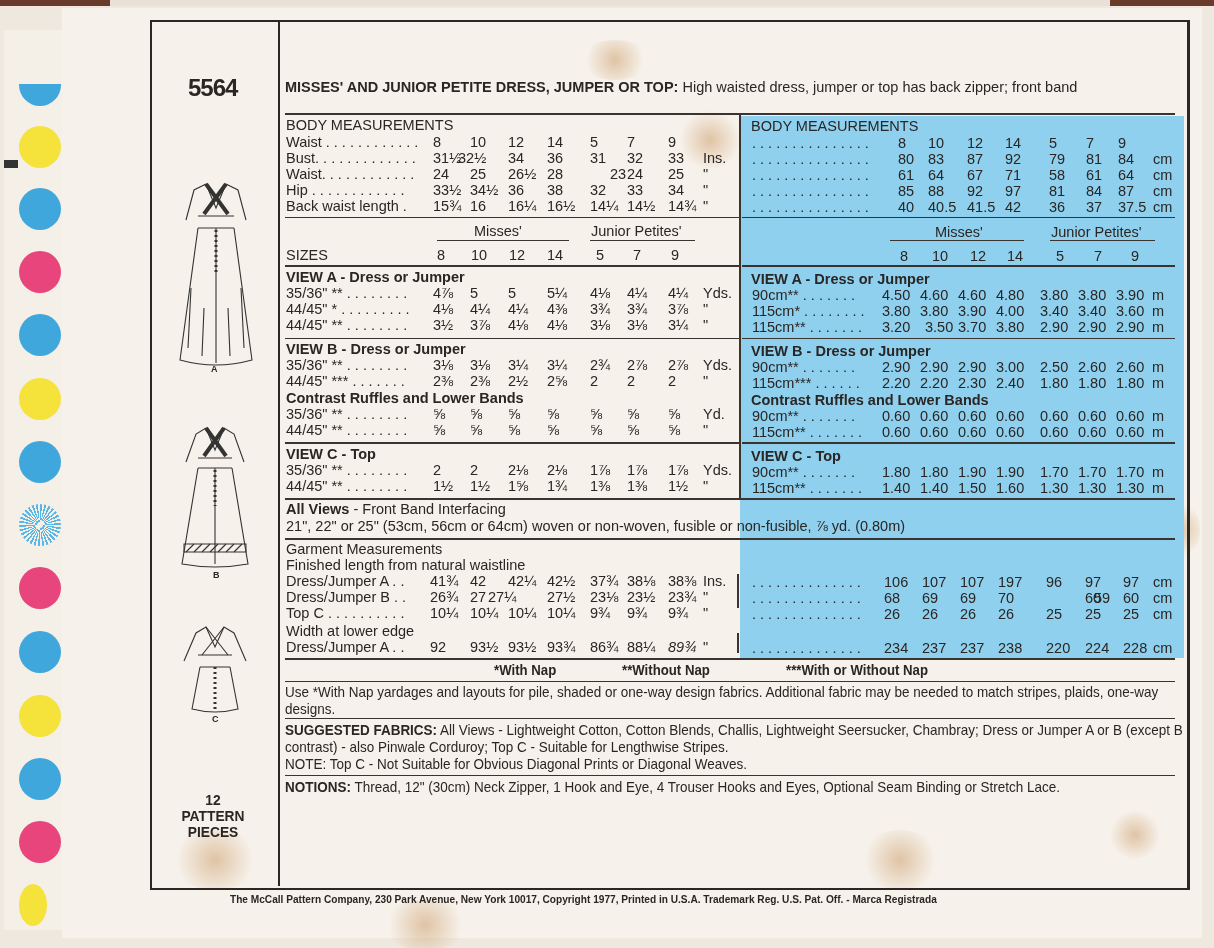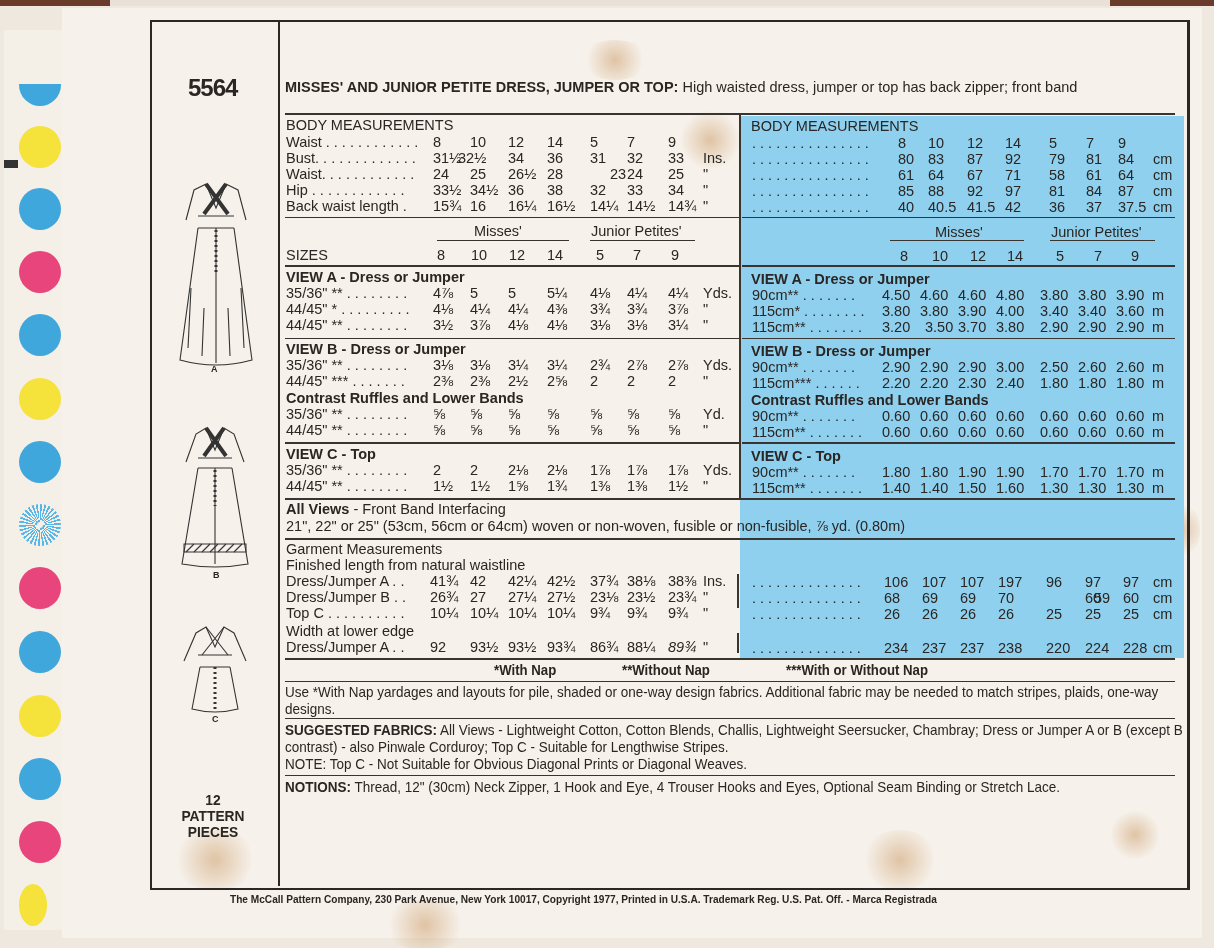--- a/index.html
+++ b/index.html
@@ -525,21 +525,21 @@
       <span style="left: 547px;">42½</span>
       <span style="left: 590px;">37¾</span>
       <span style="left: 627px;">38⅛</span>
       <span style="left: 668px;">38⅜</span>
       <span style="left: 703px;">Ins.</span>
     </div>
     <div class="row" style="top: 589px; left: 0px;">
       <span style="left: 286px;">Dress/Jumper B . .</span>
       <span style="left: 430px;">26¾</span>
       <span style="left: 470px;">27</span>
-      <span style="left: 508px;">27¼</span>
+      <span style="left: 488px;">27¼</span>
       <span style="left: 547px;">27½</span>
       <span style="left: 590px;">23⅛</span>
       <span style="left: 627px;">23½</span>
       <span style="left: 668px;">23¾</span>
       <span style="left: 703px;">"</span>
     </div>
     <div class="row" style="top: 605px; left: 0px;">
       <span style="left: 286px;">Top C . . . . . . . . . .</span>
       <span style="left: 430px;">10¼</span>
       <span style="left: 470px;">10¼</span>

